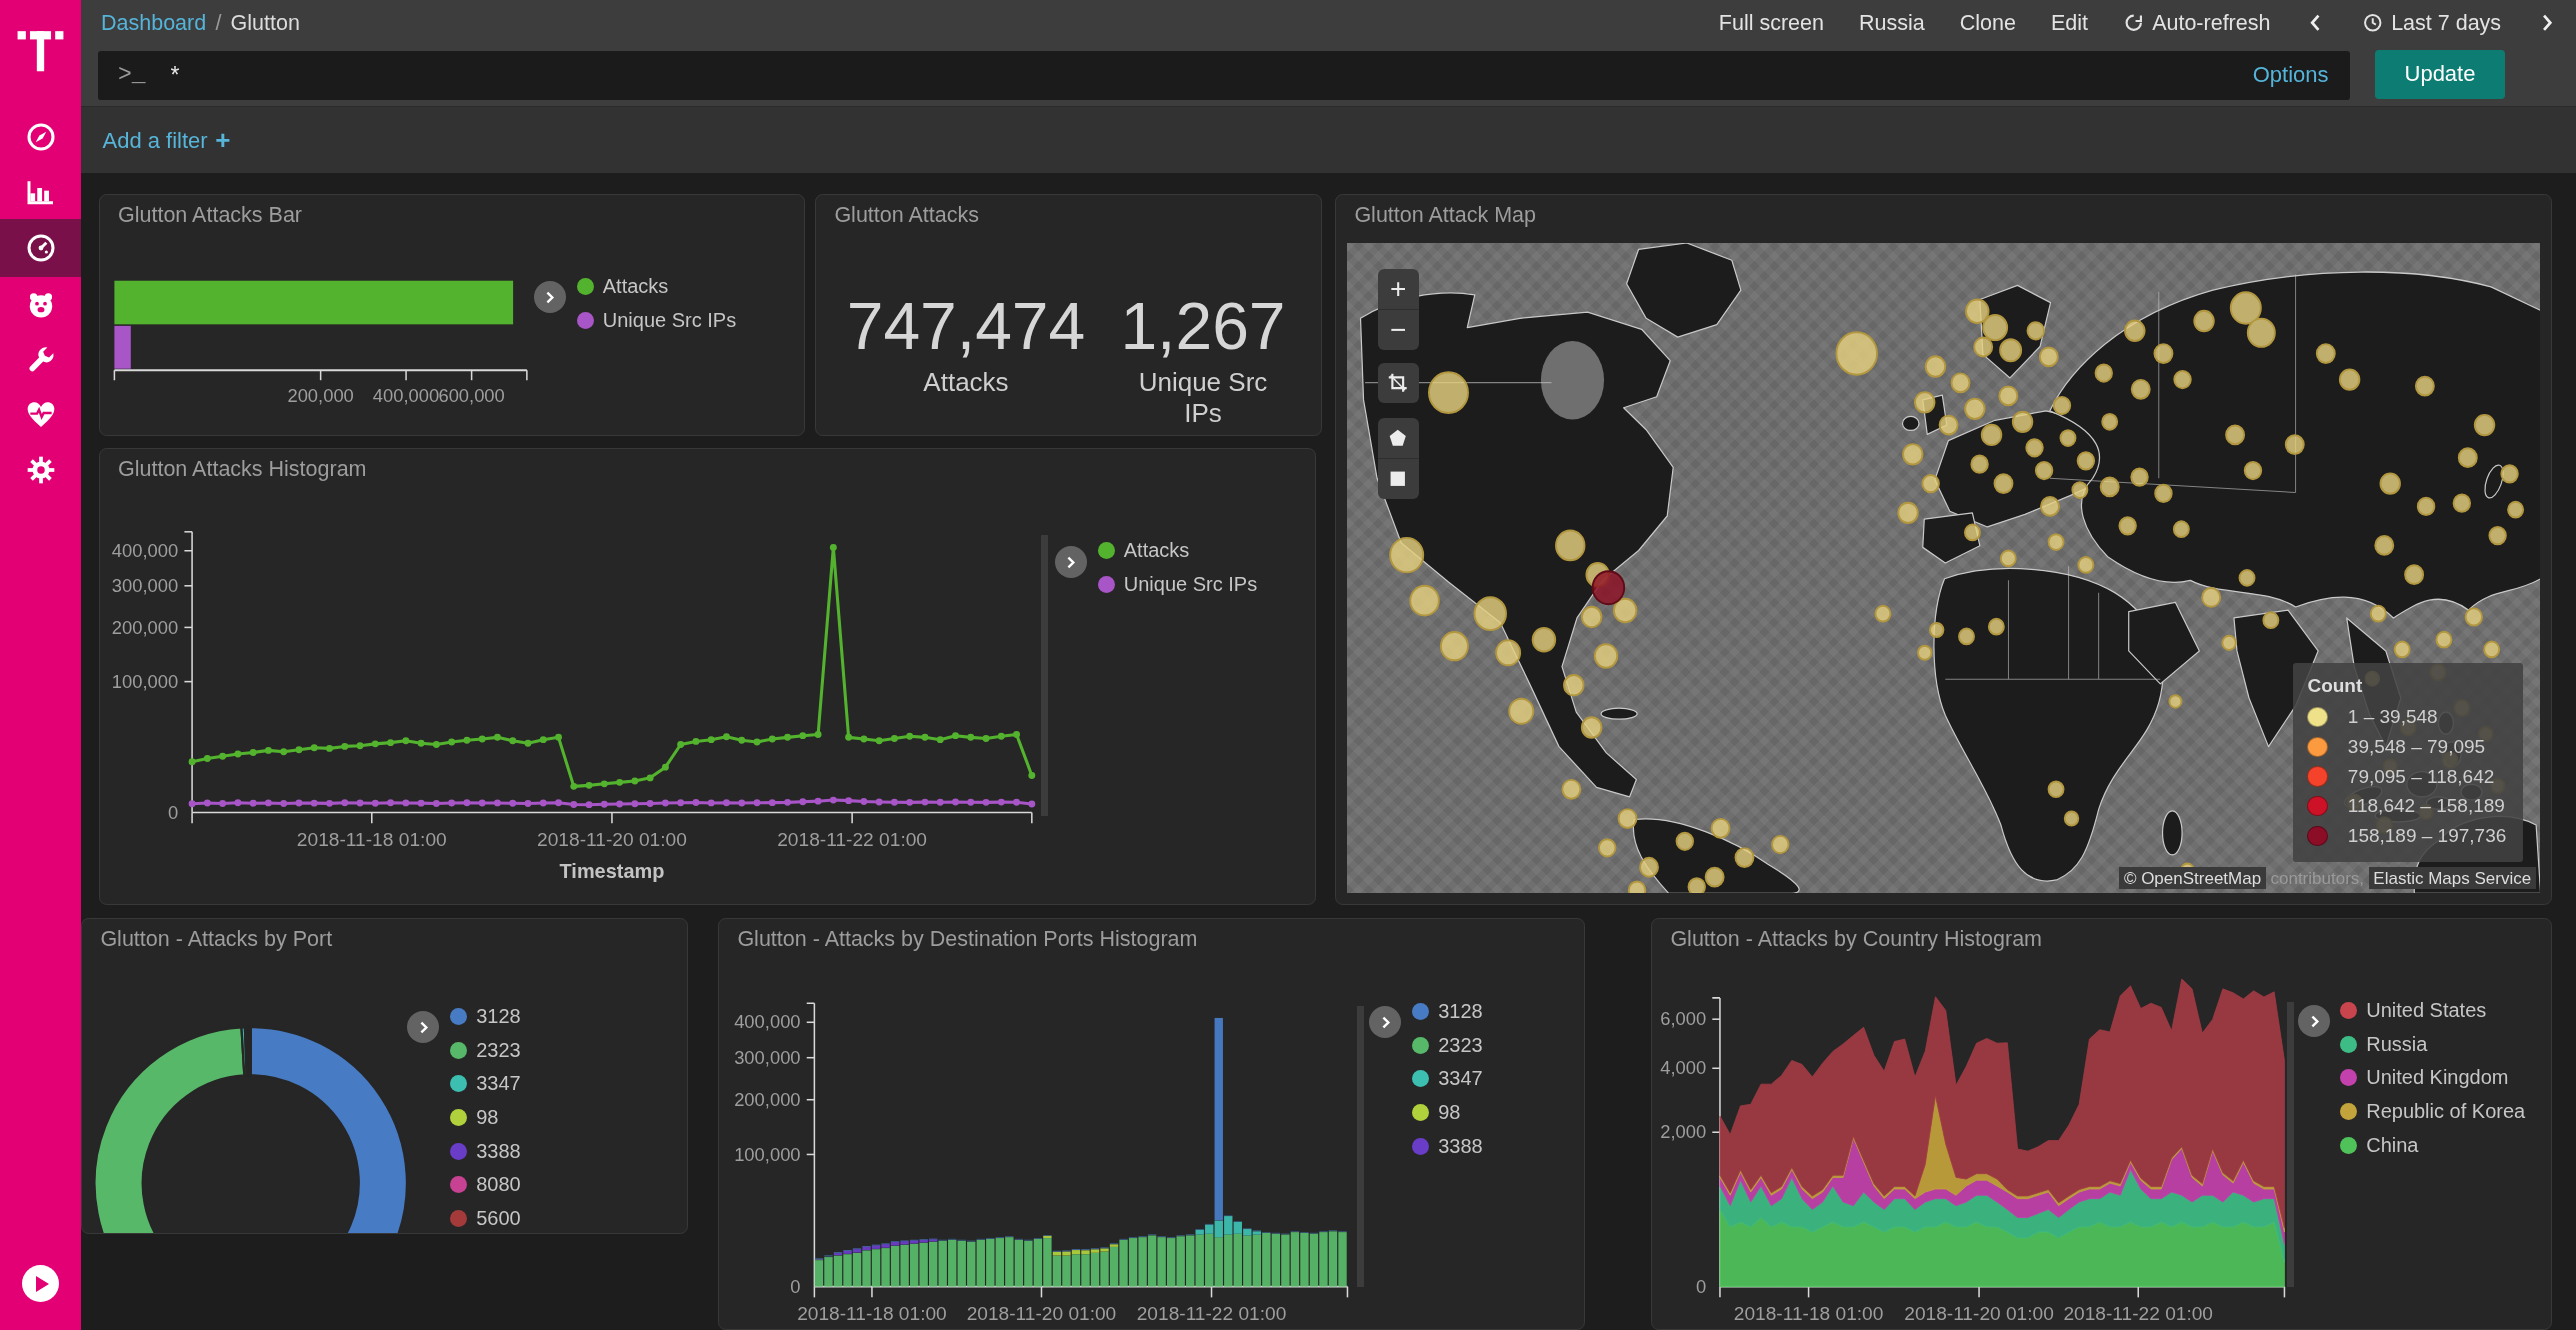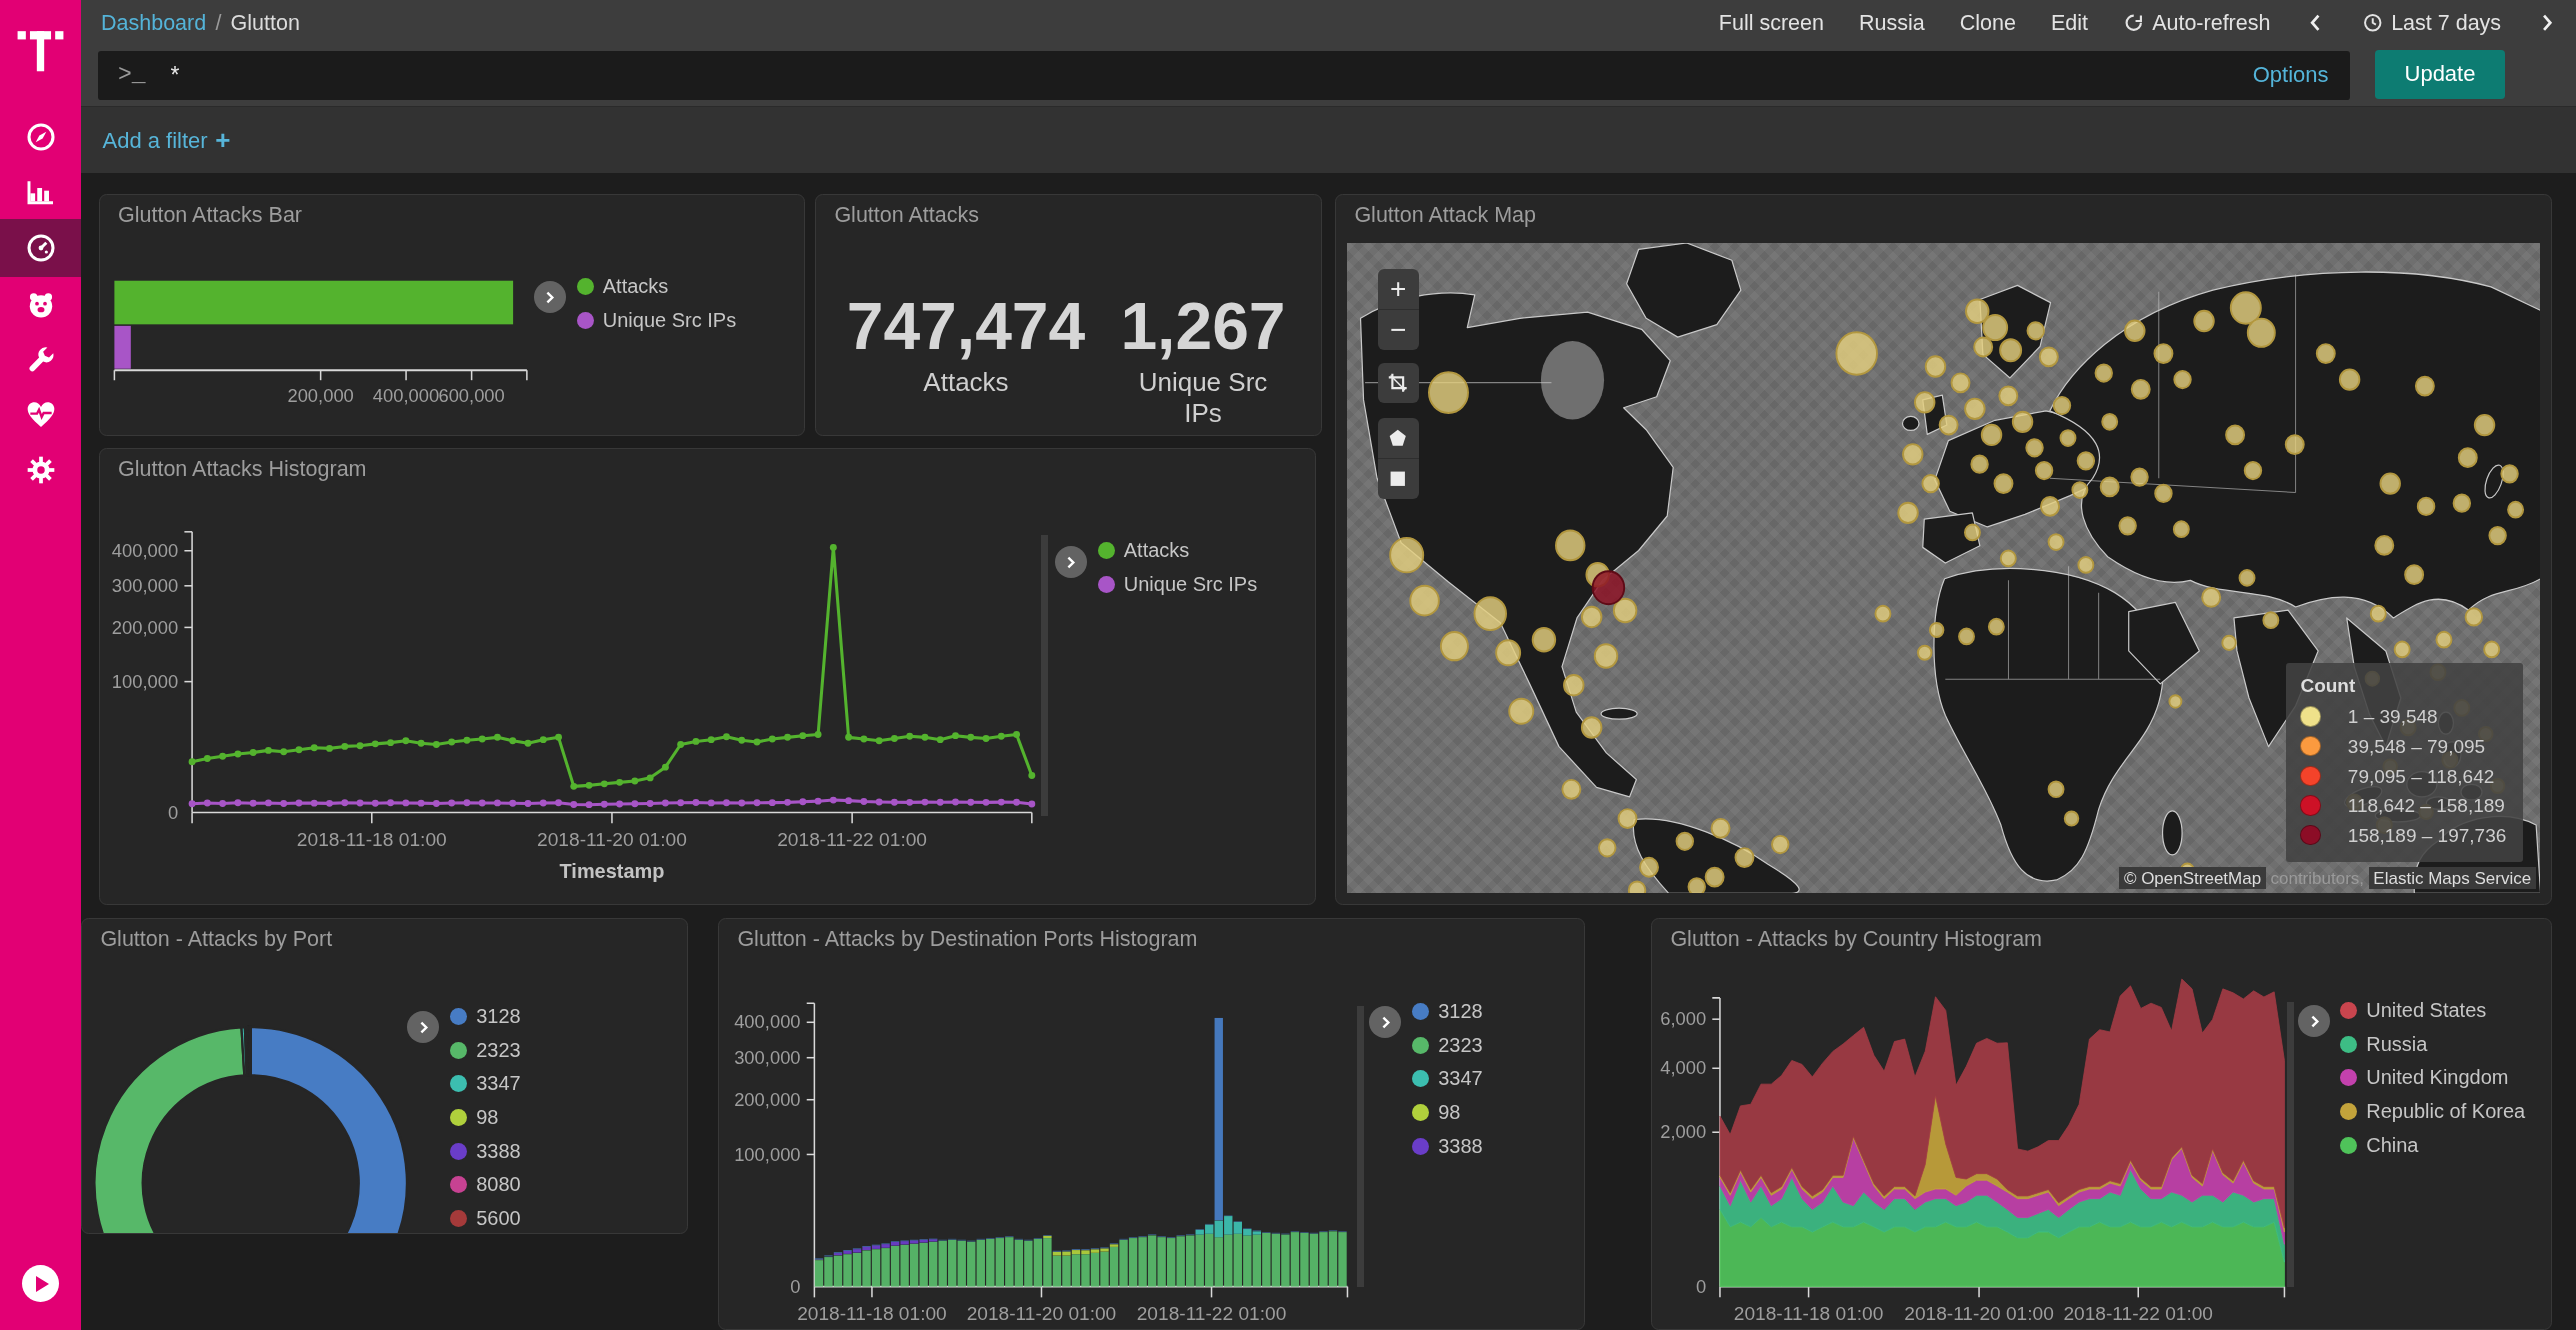--- a/index.html
+++ b/index.html
@@ -53,39 +53,39 @@
   .legend{position:absolute;z-index:6;}
   .legend-item{display:flex;align-items:center;gap:9.2px;margin-bottom:10.7px;cursor:pointer;}
   .legend-dot{width:17px;height:17px;border-radius:50%;flex:0 0 17px;}
   .legend-label{color:#c6c6c6;font-size:20px;white-space:nowrap;}
   .chev-circle{position:absolute;width:32px;height:32px;border-radius:50%;background:#636363;
       display:flex;align-items:center;justify-content:center;z-index:6;cursor:pointer;}
   .legend-track{position:absolute;width:7px;background:#3c3c3c;z-index:4;}
 
   
   .metric{position:absolute;transform:translateX(-50%);text-align:center;}
-  .metric .val{font-size:66px;font-weight:700;color:#d6d6d6;line-height:1;}
+  .metric .val{font-size:66px;font-weight:400;color:#d6d6d6;line-height:1;}
   .metric .lab{font-size:26px;color:#cfcfcf;margin-top:7.7px;}
 
   
   #map-area{position:absolute;left:10.7px;right:10.7px;top:48px;bottom:10.7px;
      background:#6f6f6f;
      background-image:repeating-linear-gradient(135deg,rgba(255,255,255,.05) 0 7px,rgba(255,255,255,0) 7px 14px),
                       repeating-linear-gradient(45deg,rgba(0,0,0,.07) 0 7px,rgba(0,0,0,0) 7px 14px);
      overflow:hidden;}
   #map-svg{position:absolute;inset:0;width:100%;height:100%;}
   .map-ctrl{position:absolute;left:31px;background:#3c3c3c;border-radius:6.1px;z-index:8;}
   .map-btn{width:41px;height:40px;display:flex;align-items:center;justify-content:center;color:#ececec;
       font-size:28px;cursor:pointer;}
   .map-btn + .map-btn{border-top:1.5px solid #2e2e2e;}
   .map-btn svg{width:21.5px;height:21.5px;}
   #map-legend{position:absolute;right:17px;bottom:31px;background:rgba(66,66,66,.88);border-radius:3px;
       padding:12.3px 17px 7.7px 14px;z-index:9;}
   #map-legend .lg-title{color:#dedede;font-size:19px;font-weight:700;margin-bottom:9.2px;}
-  .mlg-item{display:flex;gap:27px;margin-bottom:7.7px;}
+  .mlg-item{display:flex;align-items:center;gap:20px;margin-bottom:7.7px;}
   .mlg-dot{width:18.4px;height:18.4px;border-radius:50%;border:1.5px solid rgba(0,0,0,.35);}
   .mlg-label{color:#cfcfcf;font-size:19px;white-space:nowrap;}
   #map-attrib{position:absolute;right:4.6px;bottom:4.6px;font-size:17px;color:#9a9a9a;z-index:9;white-space:nowrap;}
   #map-attrib .chip{background:#3a3a3a;color:#dedede;padding:1.5px 4.6px;}
 </style>
 </head>
 <body>
 
 <div id="app">
 

